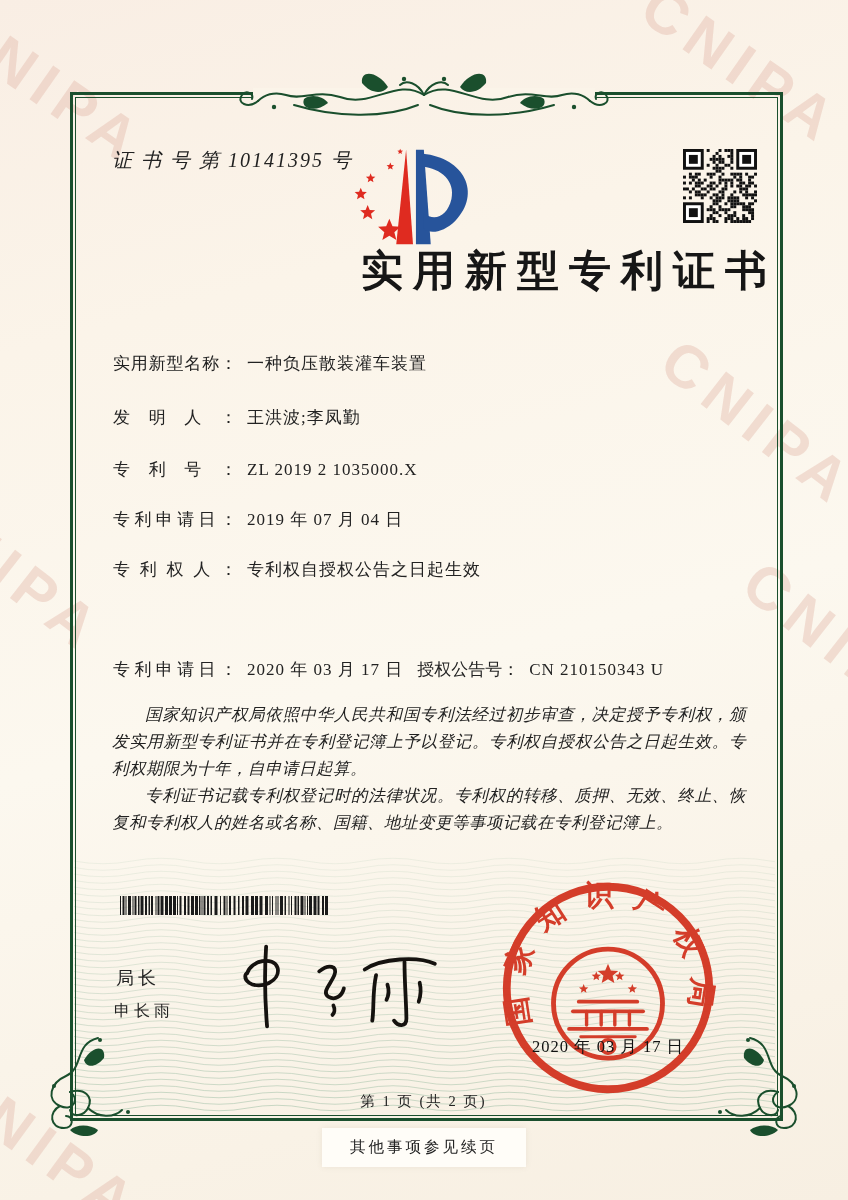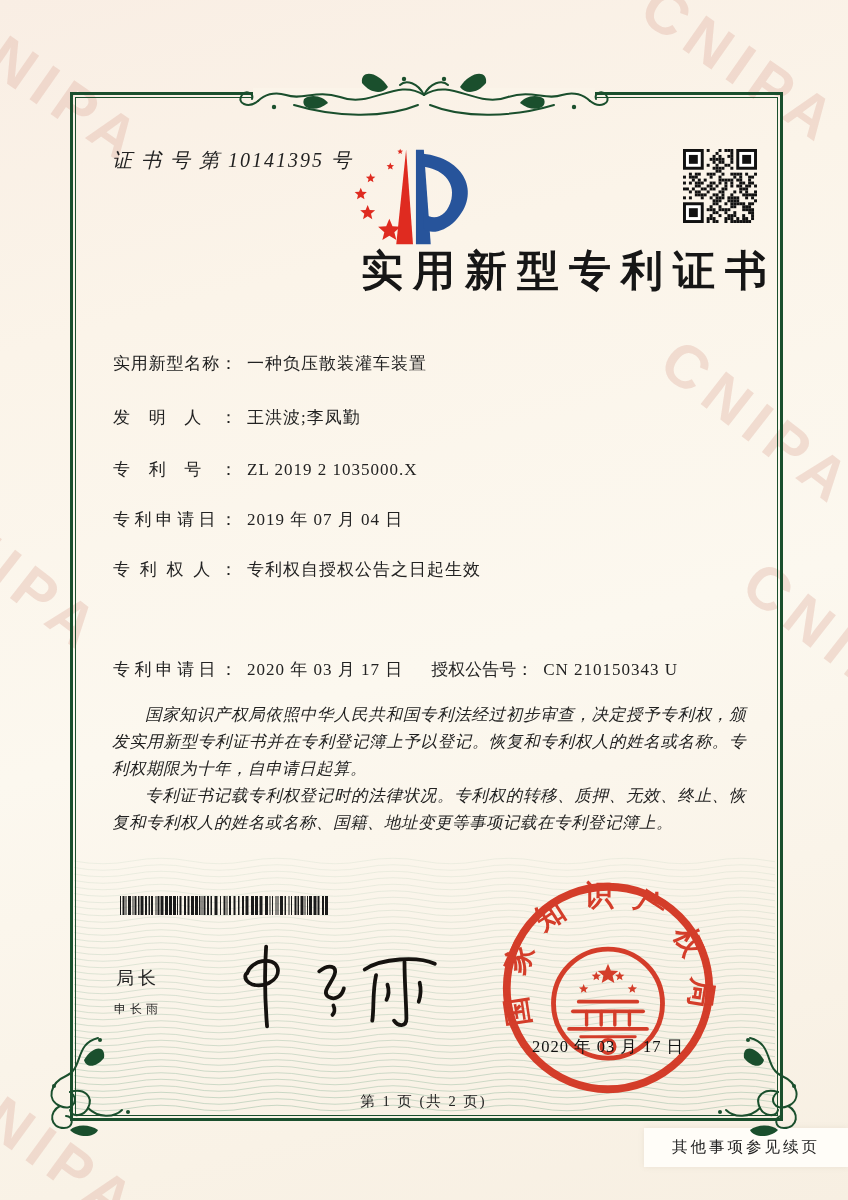--- a/index.html
+++ b/index.html
@@ -17,38 +17,38 @@
   .orn path{stroke:var(--green,#1a4f2d);fill:none;stroke-width:2;stroke-linecap:round;}
   .orn .leaf{fill:var(--green,#1a4f2d);stroke:none;}
   .orn .dot{fill:var(--green,#1a4f2d);}
   .certno{position:absolute;left:112px;top:147px;font-size:20px;letter-spacing:2px;z-index:3;font-style:italic;}
   .title{position:absolute;left:70px;top:243px;width:707px;text-align:right;
     font-size:42px;font-weight:bold;letter-spacing:10px;color:#161616;z-index:3;}
   .row{position:absolute;left:113px;font-size:17px;white-space:nowrap;z-index:3;}
   .lbl{display:inline-block;width:124px;text-align:justify;text-align-last:justify;}
   .val{margin-left:10px;letter-spacing:1px;}
   .r1{top:352px}.r2{top:406px}.r3{top:458px}.r4{top:508px}.r5{top:558px}.r6{top:610px}.r7{top:658px}
-  .pairB{margin-left:28px;}
+  .pairB{margin-left:14px;}
   .body{position:absolute;left:112px;top:701px;width:634px;font-size:16.5px;line-height:27px;
     text-align:justify;letter-spacing:.5px;font-style:italic;z-index:3;}
   .body p{margin:0;text-indent:2em;}
   #barcode{position:absolute;left:120px;top:896px;z-index:5;}
   .director{position:absolute;left:116px;top:966px;font-size:18px;letter-spacing:4px;z-index:5;}
-  .dirname{position:absolute;left:114px;top:1001px;font-size:12px;letter-spacing:4px;z-index:5;}
+  .dirname{position:absolute;left:114px;top:1001px;font-size:16px;letter-spacing:4px;z-index:5;}
   #sig{position:absolute;left:232px;top:936px;z-index:5;}
   #sig path{stroke:#15120f;fill:none;stroke-width:4;stroke-linecap:round;stroke-linejoin:round;}
   #sealsvg{position:absolute;left:498px;top:878px;z-index:5;opacity:.93;}
   .sealink{stroke:var(--red,#d2301c);fill:none;stroke-linecap:round;}
   .sealtext{fill:var(--red,#d2301c);font-size:30px;font-weight:bold;letter-spacing:19px;
     font-family:"Liberation Serif","DejaVu Serif",serif;}
   .sealdate{position:absolute;left:498px;top:1036px;width:220px;text-align:center;
     font-size:16.5px;letter-spacing:1px;color:#111;z-index:6;}
   .pageinfo{position:absolute;left:70px;top:1092px;width:707px;text-align:center;
     font-size:14.5px;letter-spacing:2px;z-index:3;}
-  .footnote{position:absolute;left:0;top:1128px;width:848px;text-align:right;z-index:3;}
+  .footnote{position:absolute;left:0;top:1128px;width:848px;text-align:center;z-index:3;}
   .footnote span{display:inline-block;background:#fffdf8;padding:9px 28px;font-size:15.5px;
     letter-spacing:3px;box-shadow:0 0 6px rgba(120,100,80,.10);}
   #qrsvg{position:absolute;left:683px;top:149px;z-index:3;}
   #logosvg{position:absolute;left:344px;top:141px;z-index:3;}
   .lred{fill:var(--lred,#df2b20);}
   .lblue{fill:var(--lblue,#27549b);}
 </style>
 </head>
 <body>
 
@@ -392,21 +392,21 @@
     <span class="lbl">专利申请日：</span><span class="val">2019 年 07 月 04 日</span>
   </div>
   <div class="row r5">
     <span class="lbl">专利权人：</span><span class="val">专利权自授权公告之日起生效</span>
   </div>
   <div class="row r7">
     <span class="lbl">专利申请日：</span><span class="val">2020 年 03 月 17 日</span><span class="pairB"><span>授权公告号：</span><span class="val">CN 210150343 U</span></span>
   </div>
 
   <div class="body">
-    <p>国家知识产权局依照中华人民共和国专利法经过初步审查，决定授予专利权，颁发实用新型专利证书并在专利登记簿上予以登记。恢复和专利权人的姓名或名称。专利权期限为十年，自申请日起算。</p>
+    <p>国家知识产权局依照中华人民共和国专利法经过初步审查，决定授予专利权，颁发实用新型专利证书并在专利登记簿上予以登记。专利权自授权公告之日起生效。专利权期限为十年，自申请日起算。</p>
     <p>专利证书记载专利权登记时的法律状况。专利权的转移、质押、无效、终止、恢复和专利权人的姓名或名称、国籍、地址变更等事项记载在专利登记簿上。</p>
   </div>
 
   <svg id="barcode" width="212" height="20" viewBox="0 0 212 20">
       <rect x="0" y="0" width="1" height="19" fill="#1a1a1a"></rect>
       <rect x="2.5" y="0" width="2" height="19" fill="#1a1a1a"></rect>
       <rect x="5.5" y="0" width="1" height="19" fill="#1a1a1a"></rect>
       <rect x="8" y="0" width="3" height="19" fill="#1a1a1a"></rect>
       <rect x="12.5" y="0" width="1" height="19" fill="#1a1a1a"></rect>
       <rect x="14.5" y="0" width="2" height="19" fill="#1a1a1a"></rect>

